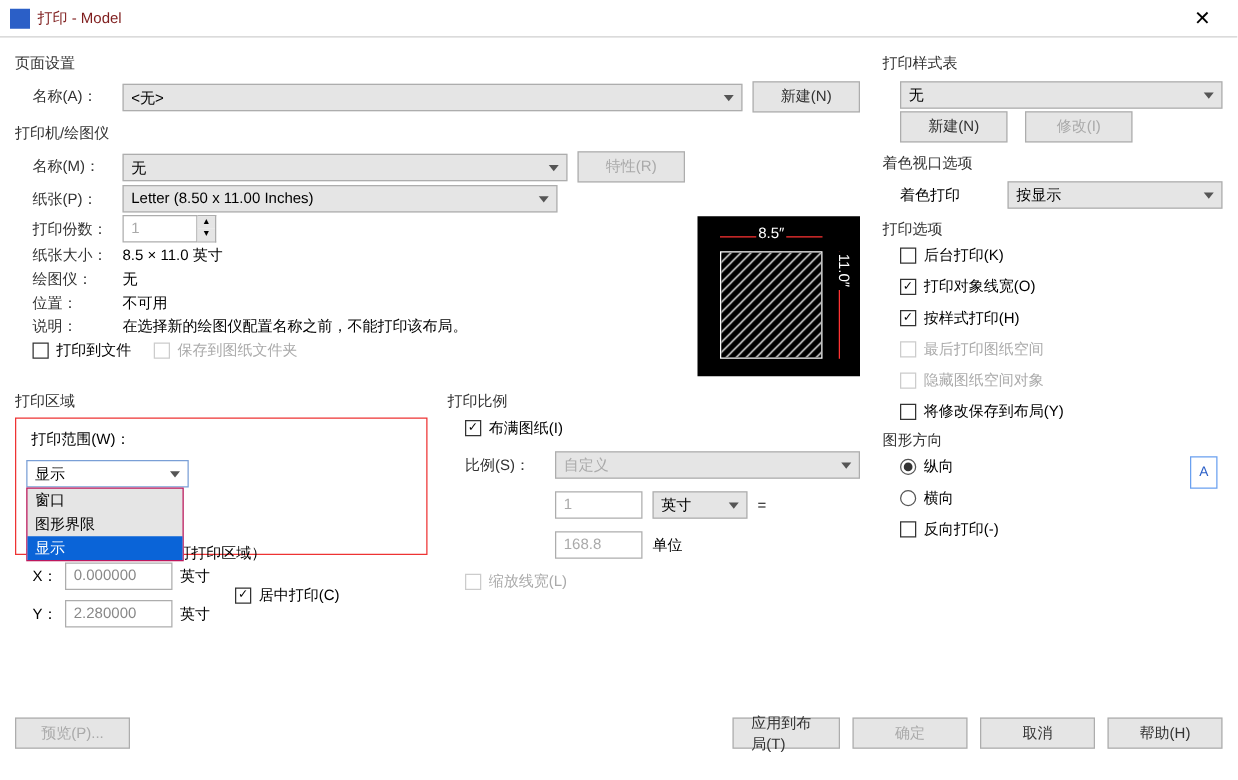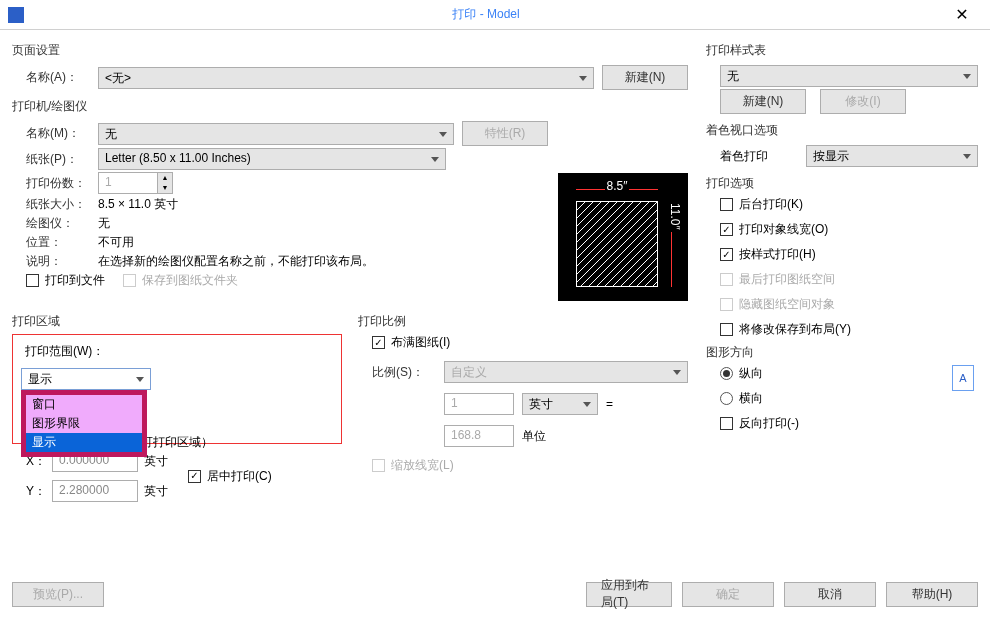--- a/index.html
+++ b/index.html
@@ -1,19 +1,19 @@
 <!DOCTYPE html>
 <html><head>
 <meta charset="utf-8">
 <style>
 * { box-sizing: border-box; font-family: "Microsoft YaHei", "SimSun", sans-serif; font-size: 12px; }
 body { margin: 0; background: #fff; width: 990px; height: 624px; overflow: hidden; }
 .titlebar { height: 30px; display: flex; align-items: center; padding: 0 8px; border-bottom: 1px solid #d0d0d0; }
 .titlebar .icon { width: 16px; height: 16px; background: #2b5fc7; margin-right: 6px; }
-.titlebar .title { flex: 1; color: #3b82f6; text-align: center; }
+.titlebar .title { flex: 1; color: #7f1d1d; }
 .titlebar .close { width: 40px; text-align: center; font-size: 16px; cursor: pointer; }
 .body { padding: 10px 12px; display: flex; gap: 18px; height: 544px; }
 .left { flex: 1; display: flex; flex-direction: column; gap: 4px; }
 .right { width: 272px; display: flex; flex-direction: column; gap: 4px; }
 .section-title { color: #333; padding: 2px 0 4px 0; }
 .row { display: flex; align-items: center; gap: 8px; margin: 2px 0 2px 14px; }
 .label { color: #333; min-width: 64px; }
 .select { background: #e5e5e5; border: 1px solid #adadad; height: 22px; padding: 2px 20px 2px 6px; position: relative; flex: 1; cursor: pointer; }
 .select::after { content: ""; position: absolute; right: 6px; top: 8px; border-left: 4px solid transparent; border-right: 4px solid transparent; border-top: 5px solid #555; }
 .btn { background: #e5e5e5; border: 1px solid #adadad; height: 25px; padding: 0 14px; cursor: pointer; display: flex; align-items: center; justify-content: center; color: #333; }
@@ -25,24 +25,24 @@
 .radio { display: inline-flex; align-items: center; gap: 6px; cursor: pointer; }
 .rb { width: 13px; height: 13px; border: 1px solid #555; border-radius: 50%; display: inline-flex; align-items: center; justify-content: center; }
 .rb .dot { width: 7px; height: 7px; background: #333; border-radius: 50%; }
 .preview { width: 130px; height: 128px; background: #000; position: relative; margin-left: auto; }
 .mid { display: flex; gap: 16px; }
 .col { flex: 1; }
 .redbox { border: 1px solid #e33; padding: 6px 8px 8px 8px; position: relative; }
 .dropdown-open { position: relative; width: 130px; }
 .dd-selected { background: #fff; border: 1px solid #7a9fd6; height: 22px; padding: 2px 20px 2px 6px; position: relative; cursor: pointer; }
 .dd-selected::after { content: ""; position: absolute; right: 6px; top: 8px; border-left: 4px solid transparent; border-right: 4px solid transparent; border-top: 5px solid #555; }
-.dd-list { position: absolute; top: 22px; left: 0; right: 4px; background: #f0abfc; border: 5px solid #be185d; z-index: 10; }
+.dd-list { position: absolute; top: 22px; left: 0; right: 4px; background: #e5e5e5; border: 1px solid #be185d; z-index: 10; }
 .dd-item { padding: 1px 6px; cursor: pointer; }
 .dd-item.sel { background: #0a64d8; color: #fff; }
-.bottombar { height: 40px; display: flex; align-items: center; gap: 10px; padding: 0 12px; }
+.bottombar { height: 40px; display: flex; gap: 10px; padding: 0 12px; }
 .spacer { flex: 1; }
 .offset-text { position: absolute; left: 8px; top: 99px; }
 .spin { display: flex; }
 .spin .arrows { display: flex; flex-direction: column; border: 1px solid #adadad; border-left: none; }
 .spin .arrows div { width: 14px; height: 10px; background: #e5e5e5; font-size: 7px; text-align: center; line-height: 10px; cursor: pointer; }
 .hatch-inner { position: absolute; left: 18px; top: 28px; right: 30px; bottom: 14px; border: 1px solid #fff; }
 .hatch-inner svg { width: 100%; height: 100%; }
 .dim-h { position: absolute; top: 6px; left: 18px; right: 30px; display: flex; align-items: center; justify-content: center; color: #fff; font-size: 10px; }
 .dim-h .line { position: absolute; top: 10px; height: 1px; background: #f33; left: 0; right: 0; }
 .dim-v { position: absolute; right: 6px; top: 28px; bottom: 14px; display:flex; align-items:center; color:#fff; font-size:10px; writing-mode: vertical-rl; }

